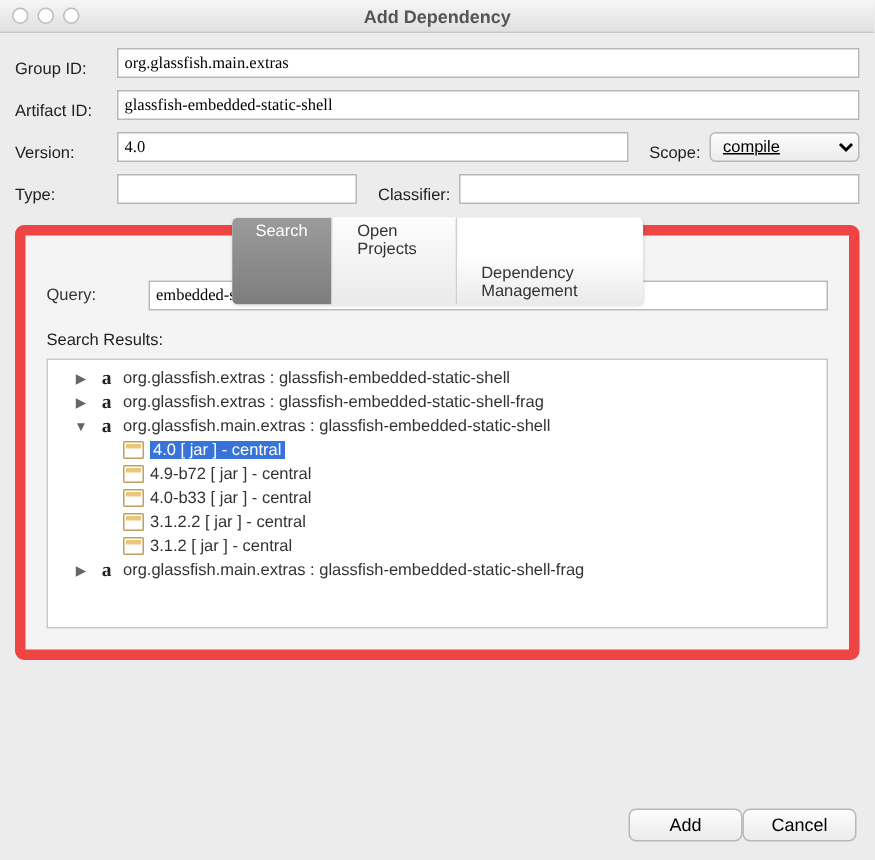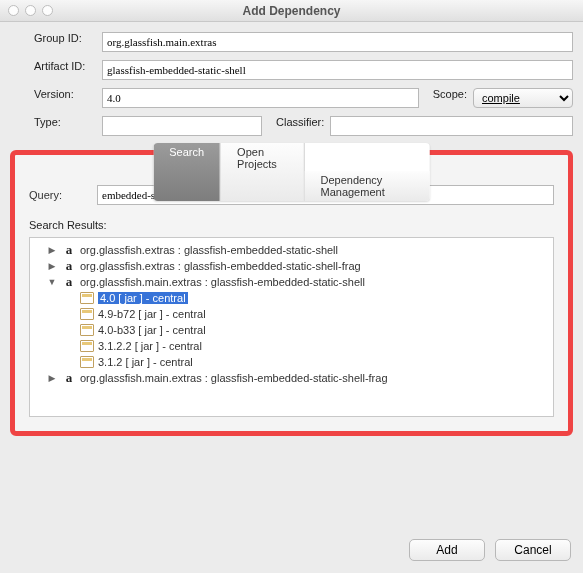--- a/index.html
+++ b/index.html
@@ -35,24 +35,23 @@
       position: absolute;
       left: 0; right: 0;
       text-align: center;
       font-size: 12px;
       color: #555;
       pointer-events: none;
     }
     .content { padding: 10px 10px 0 10px; }
     .form-row {
       display: flex;
-      align-items: flex-start;
+      align-items: flex-end;
       margin-bottom: 8px;
       gap: 6px;
-      margin-left: 24px;
     }
     .form-row label {
       width: 62px;
       text-align: left;
       font-size: 11px;
       color: #222;
       flex-shrink: 0;
     }
     .form-row .sublabel {
       width: auto;
@@ -76,21 +75,21 @@
       font-size: 11px;
       border: 1px solid #b8b8b8;
       border-radius: 4px;
       background: linear-gradient(#fdfdfd,#ebebeb);
       padding: 0 4px;
       width: 100px;
       text-decoration: underline;
     }
     .panel {
       background: #f4f4f4;
-      border: 5px solid #ef4444;
+      border: 7px solid #ef4444;
       border-radius: 6px;
       margin-top: 14px;
       position: relative;
       padding: 20px 14px 14px 14px;
     }
     .tabs {
       position: absolute;
       top: -12px;
       left: 50%;
       transform: translateX(-50%);
@@ -183,21 +182,20 @@
     .selected span.sel {
       background: #3773d8;
       color: #fff;
       padding: 0 2px;
     }
     .buttons {
       position: absolute;
       bottom: 12px;
       right: 12px;
       display: flex;
-      gap: 10px;
       align-items: center;
     }
     button.dlg {
       height: 22px;
       min-width: 76px;
       border: 1px solid #b8b8b8;
       border-radius: 5px;
       background: linear-gradient(#fdfdfd,#ebebeb);
       font-family: inherit;
       font-size: 12px;

